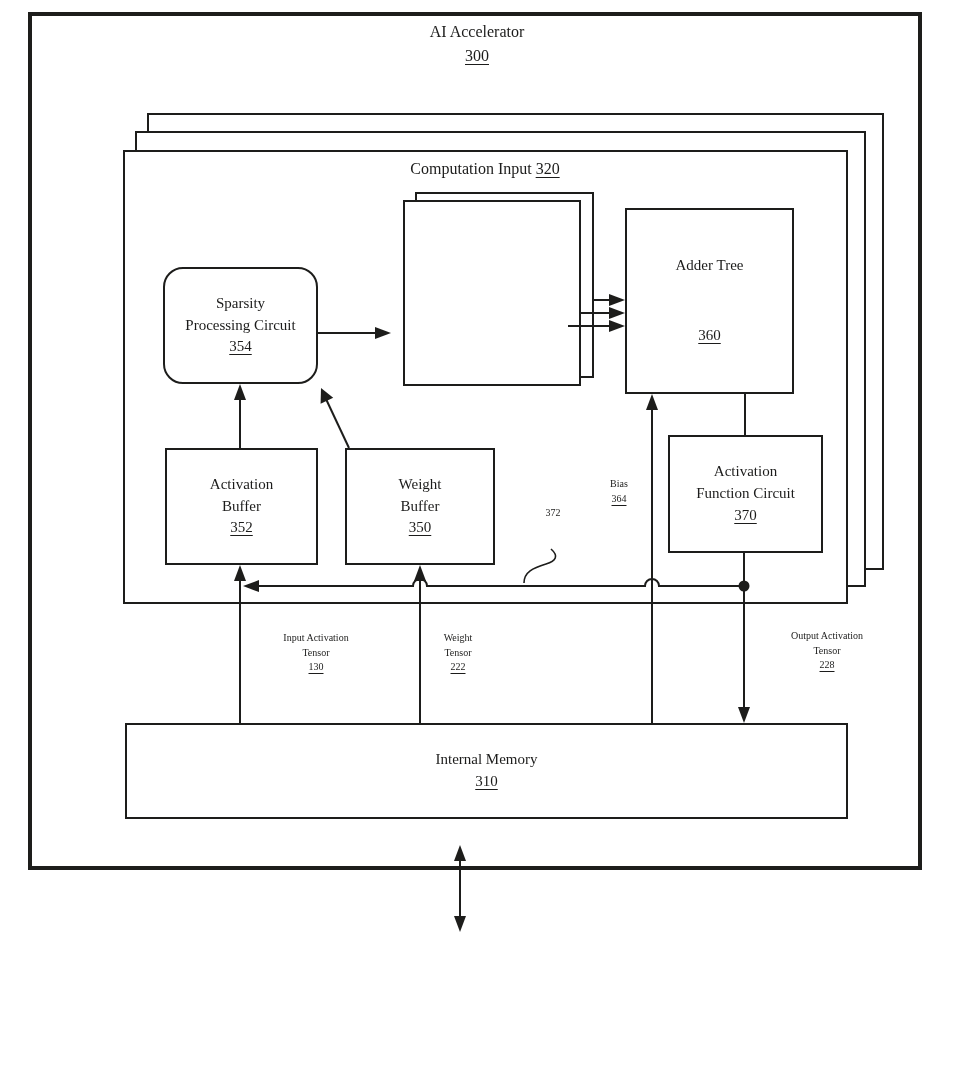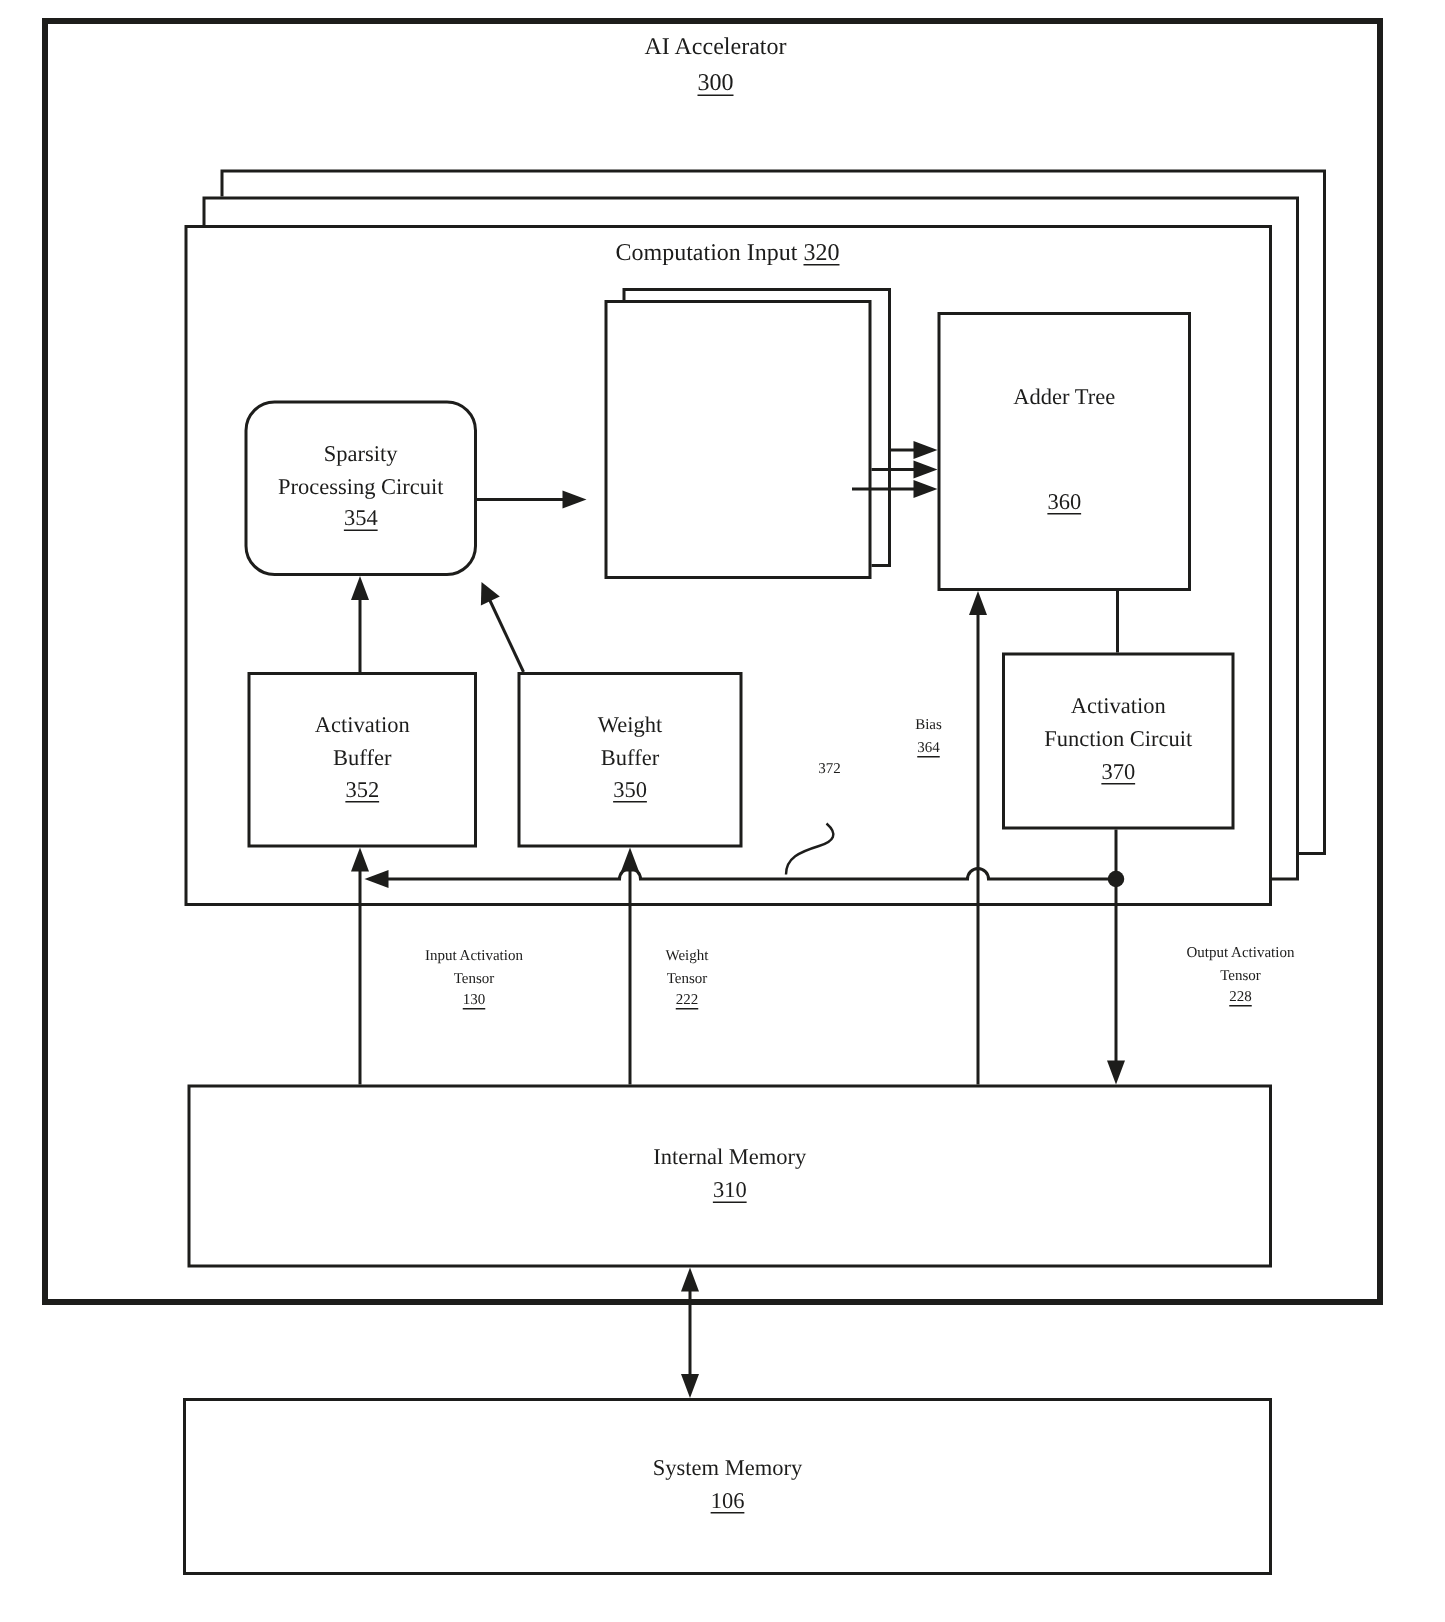--- a/index.html
+++ b/index.html
@@ -89,29 +89,25 @@
     <span style="display:block">Weight</span>
     <span style="display:block">Tensor</span>
     <span class="ref">222</span>
   </div>
   <div class="lbl" style="left:753px;top:629px;width:148px;">
     <span style="display:block">Output Activation</span>
     <span style="display:block">Tensor</span>
     <span class="ref">228</span>
   </div>
 
-  <div class="box blk" style="left:125px;top:723px;width:723px;height:122px;">
+  <div class="box blk" style="left:125px;top:723px;width:723px;height:96px;">
     <span>Internal Memory</span>
     <span class="ref">310</span>
   </div>
 
-  <div class="box blk" style="left:122px;top:932px;width:726px;height:118px;">
-    <span>System Memory</span>
-    <span class="ref">106</span>
-  </div>
 
   <svg class="wires" width="963" height="1081" viewBox="0 0 963 1081">
 
     <line class="wire" x1="318" y1="333" x2="379" y2="333"></line>
     <polygon class="head" points="391,333 375,327 375,339"></polygon>
 
     <line class="wire" x1="240" y1="448" x2="240" y2="394"></line>
     <polygon class="head" points="240,384 234,400 246,400"></polygon>
 
     <line class="wire" x1="349" y1="448" x2="326" y2="399"></line>

